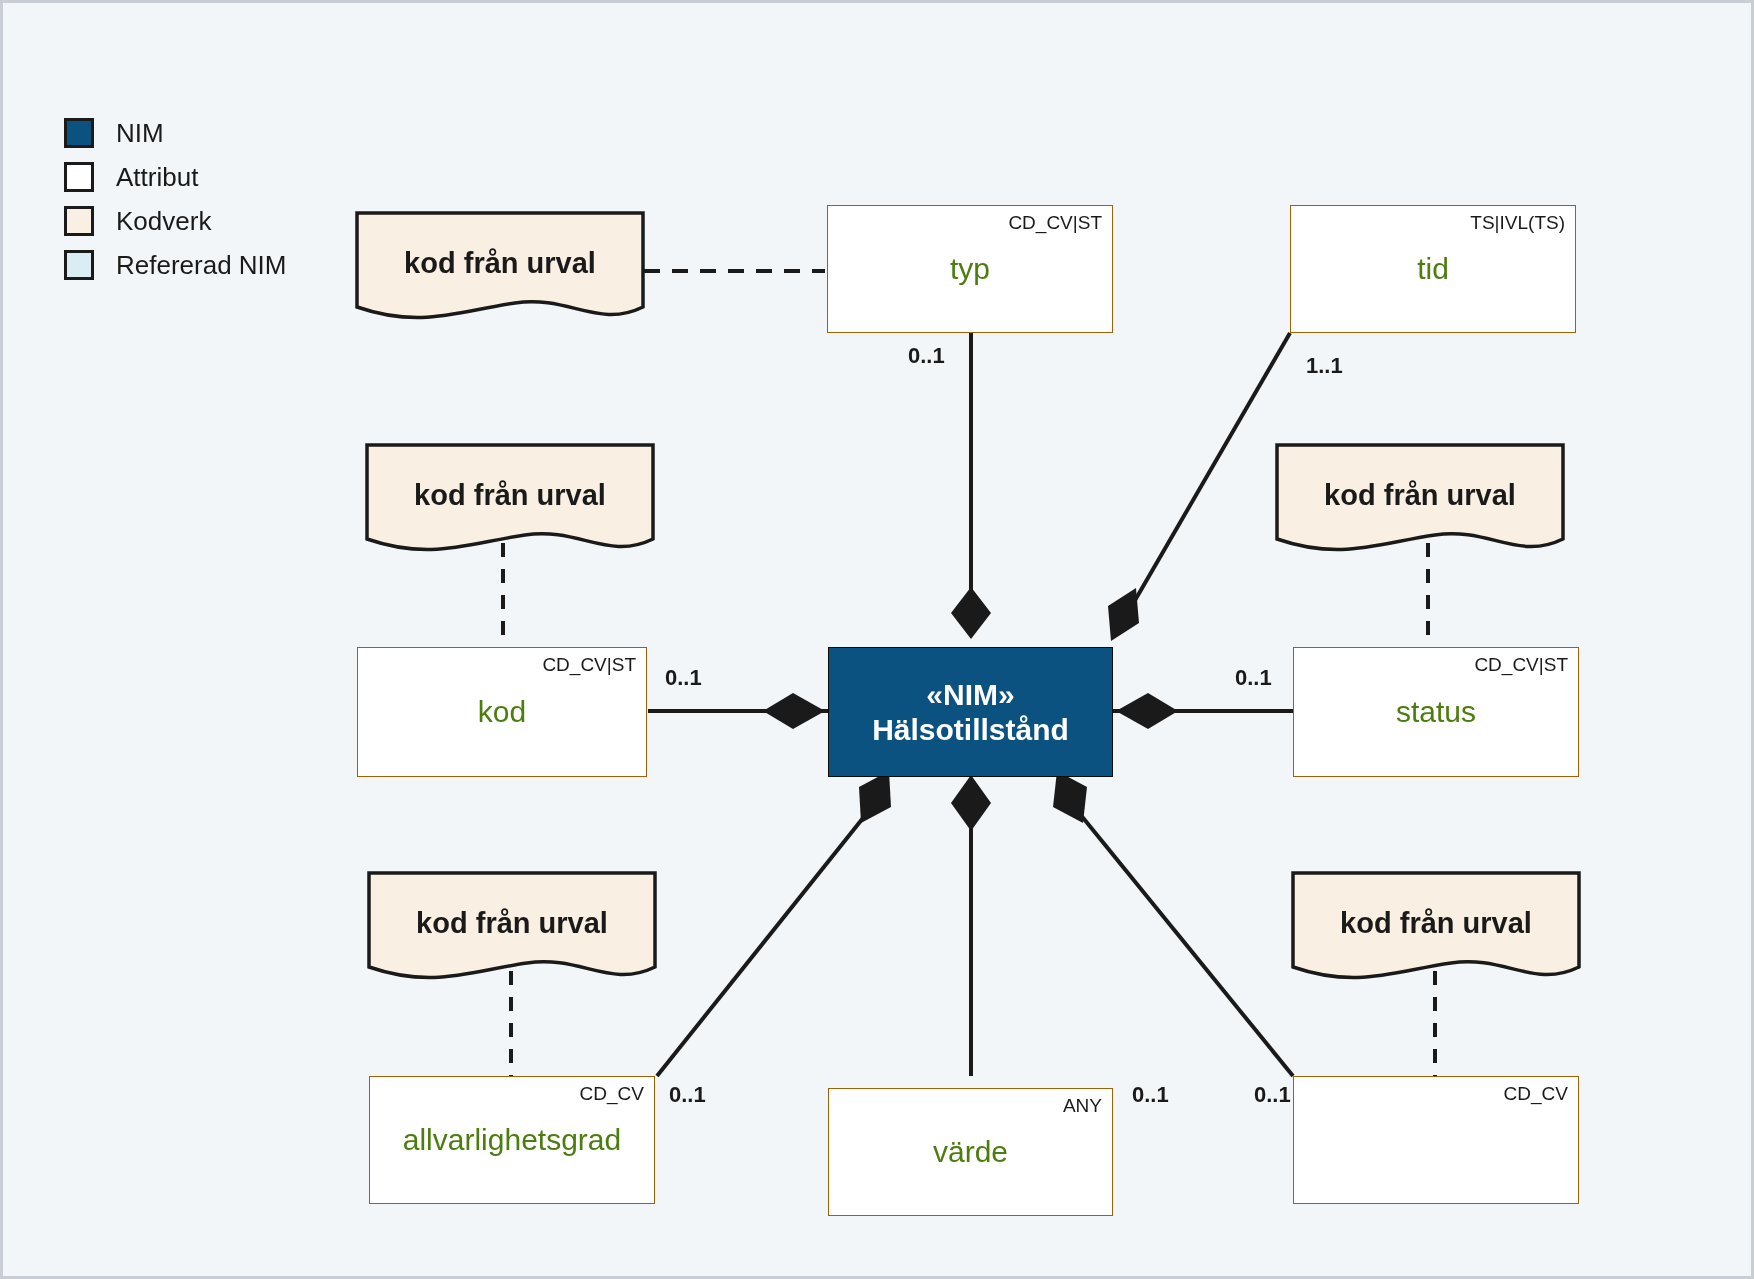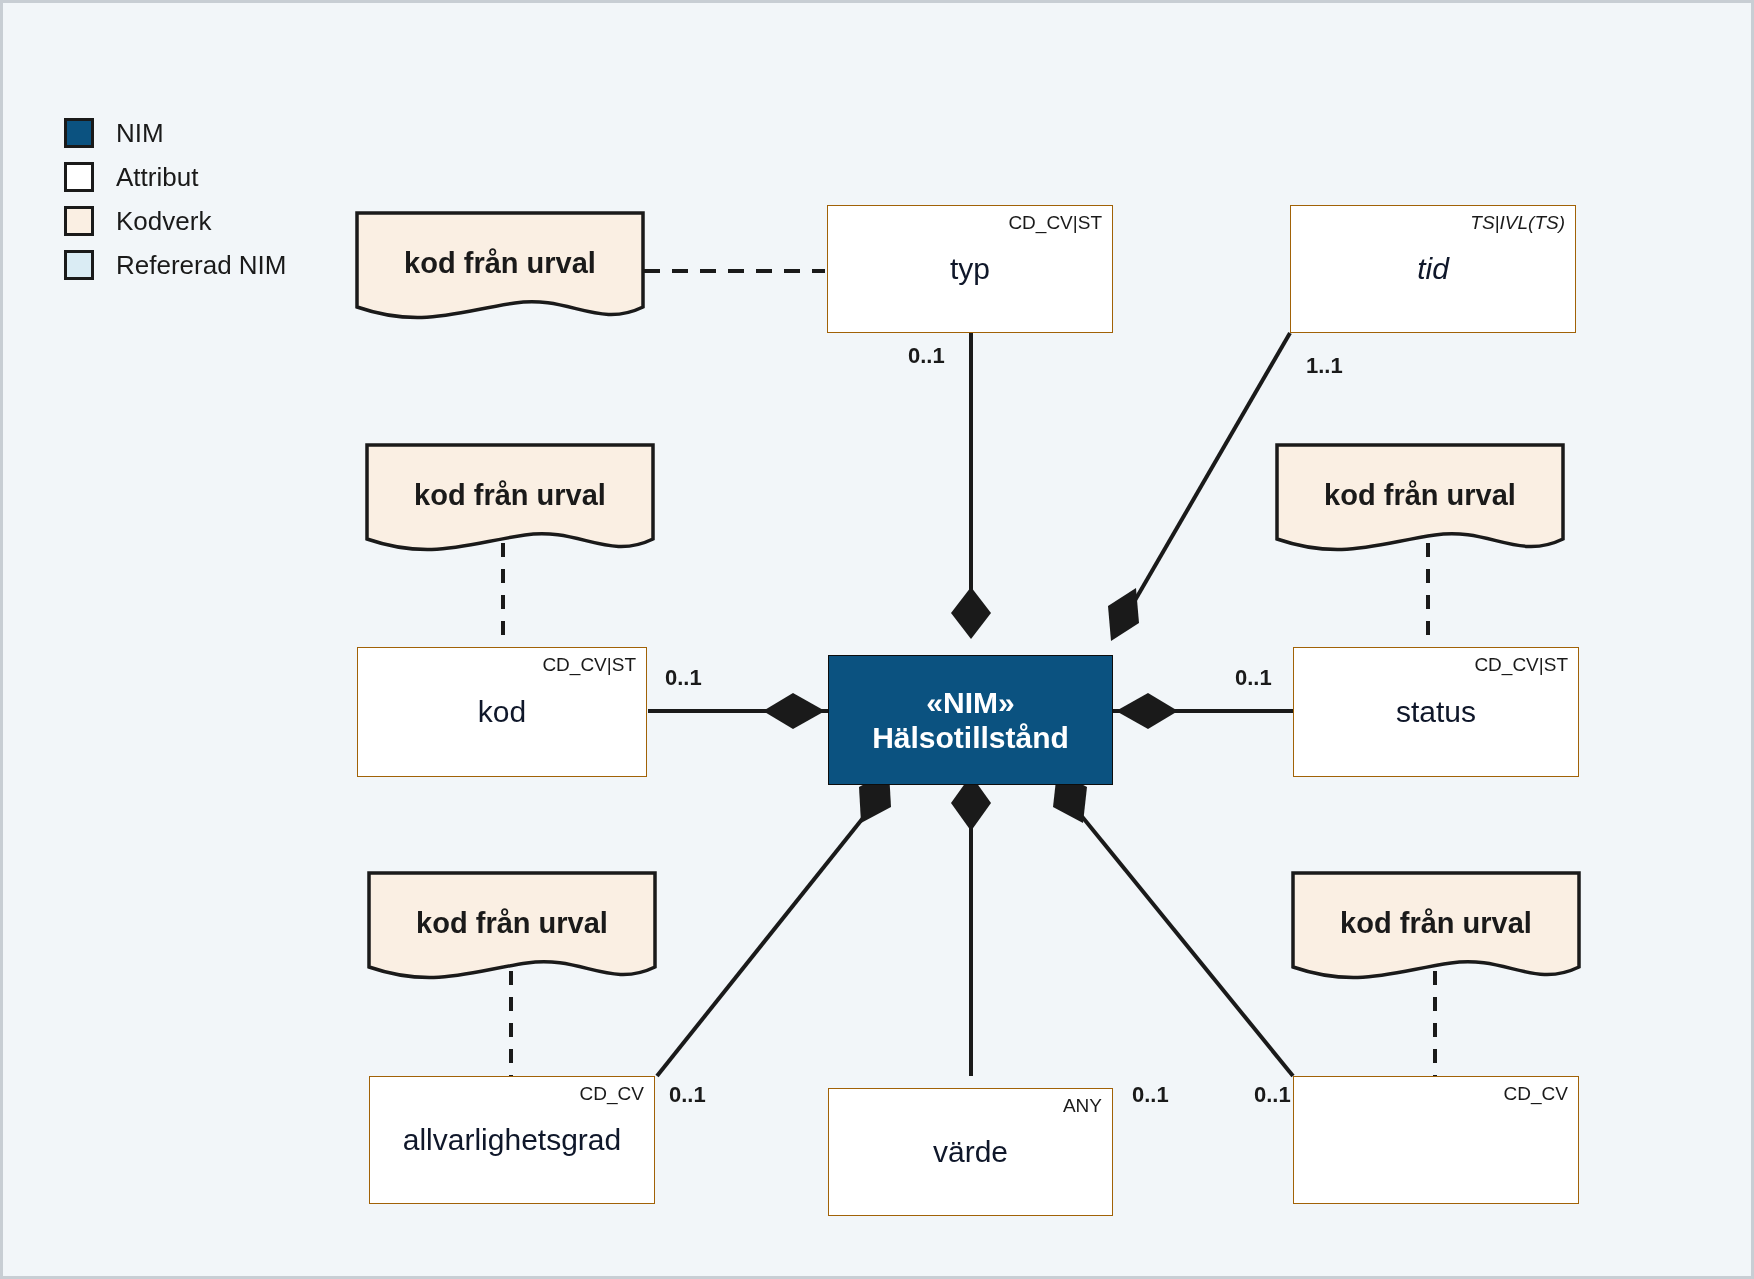--- a/index.html
+++ b/index.html
@@ -60,36 +60,35 @@
     background: #ffffff;
   }
   .node-title {
     position: absolute;
     left: 0;
     right: 0;
     top: 50%;
     transform: translateY(-50%);
     text-align: center;
     font-size: 30px;
-    color: #0f172a;
+    color: #4d7c0f;
     line-height: 1.15;
   }
   .node-type {
     position: absolute;
     right: 10px;
     top: 6px;
     font-size: 19px;
     color: #1a1a1a;
     white-space: nowrap;
   }
   
   #node-center {
     background: #0b5280;
     border-color: #0d0d0d;
-    margin-top: 8px;
   }
   #node-center .node-title {
     color: #ffffff;
     font-weight: bold;
     font-size: 30px;
   }
   
   .kodverk {
     position: absolute;
   }
@@ -207,21 +206,21 @@
       <path d="M2,2 H288 V96 C243,118 214,84 160,92 C104,100 66,118 2,96 Z" fill="#faefe3" stroke="#1a1a1a" stroke-width="3.5"></path>
     </svg>
     <div class="kodverk-label">kod från urval</div>
   </div>
 
   <div class="node" style="left:824px; top:202px; width:286px; height:128px;">
     <div class="node-type">CD_CV|ST</div>
     <div class="node-title">typ</div>
   </div>
 
-  <div class="node" style="left:1287px; top:202px; width:286px; height:128px;font-style:italic;">
+  <div class="node" style="left:1287px; top:202px; width:286px; height:128px;">
     <div class="node-type">TS|IVL(TS)</div>
     <div class="node-title">tid</div>
   </div>
 
   <div class="node" style="left:354px; top:644px; width:290px; height:130px;">
     <div class="node-type">CD_CV|ST</div>
     <div class="node-title">kod</div>
   </div>
 
   <div class="node" style="left:1290px; top:644px; width:286px; height:130px;">

